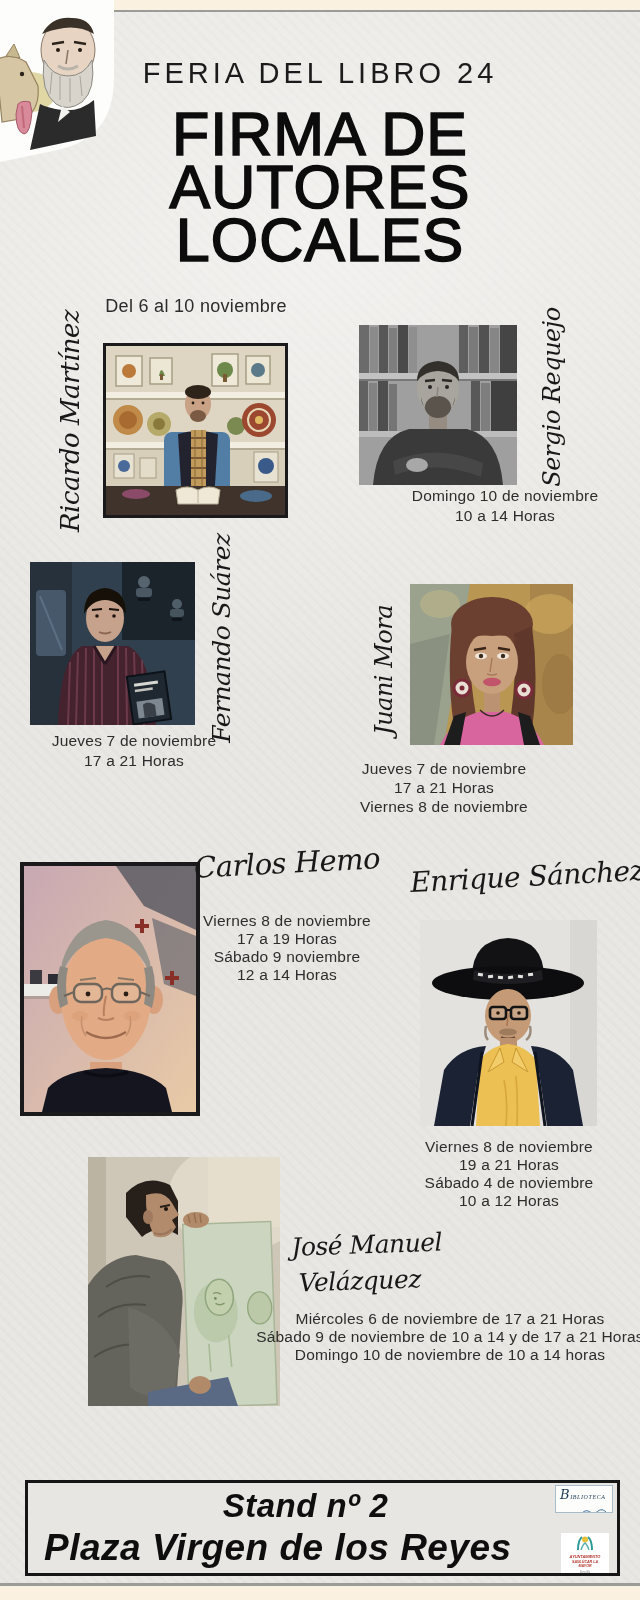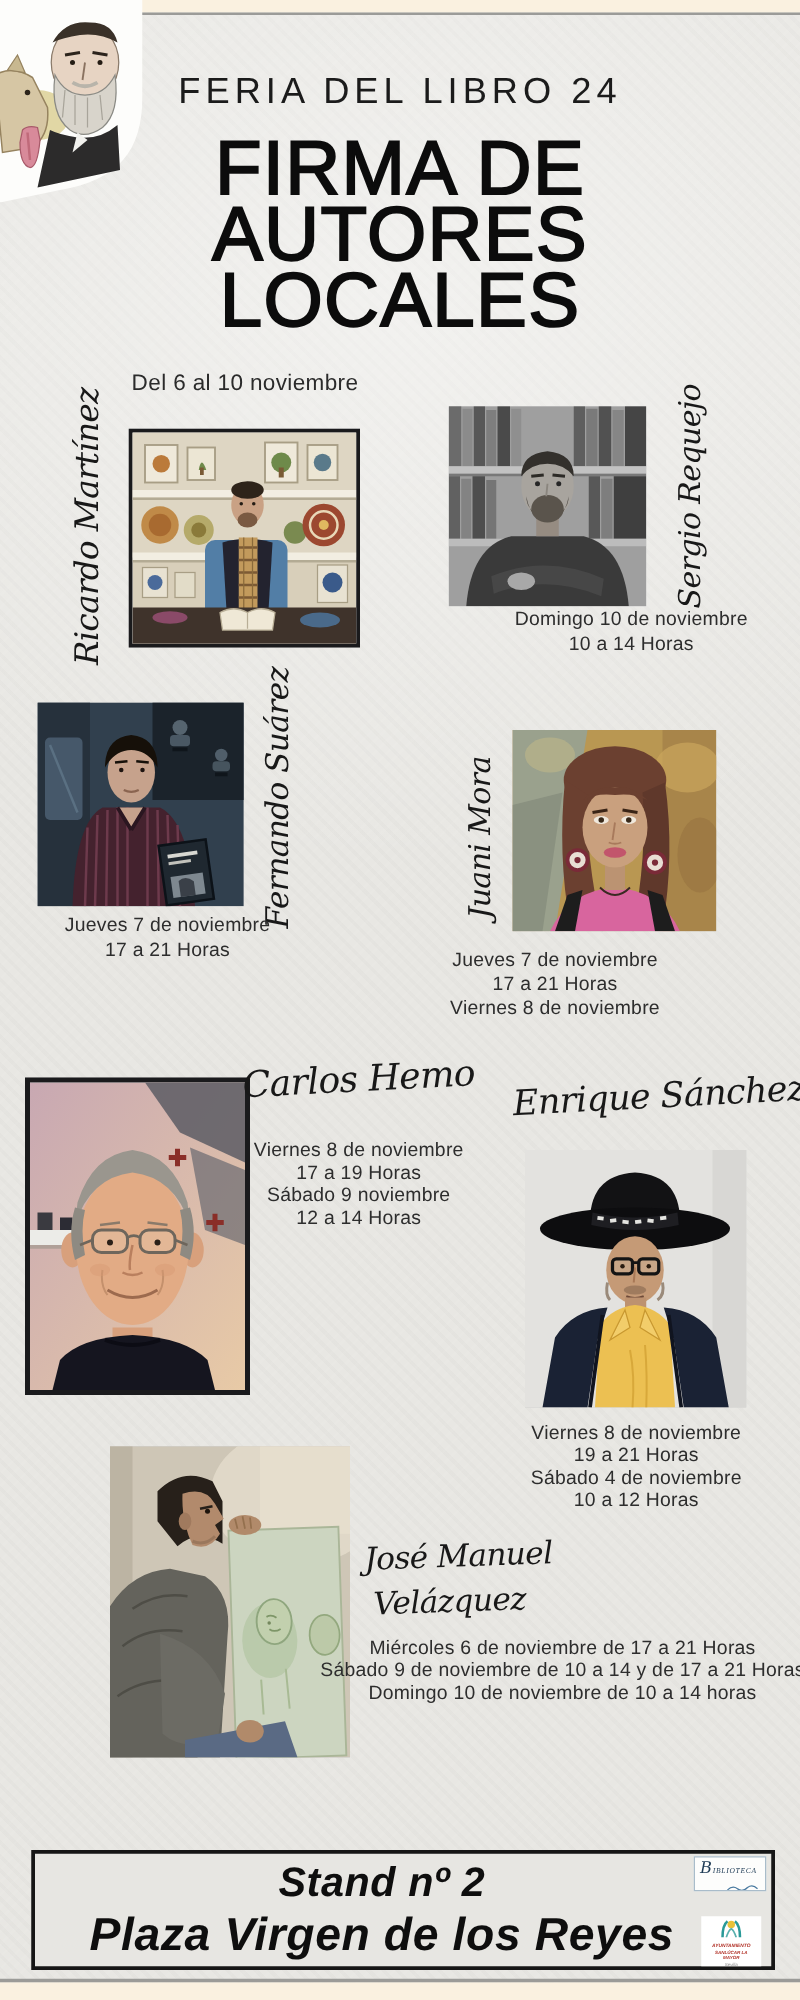--- a/index.html
+++ b/index.html
@@ -32,21 +32,21 @@
   .script{font-family:"DejaVu Serif",serif;font-style:italic;color:#181818;letter-spacing:-.5px;}
   .vname{position:absolute;width:210px;height:40px;line-height:40px;text-align:center;
     transform:rotate(-90deg);white-space:nowrap;}
   .hname{position:absolute;text-align:center;white-space:nowrap;}
   .sched{position:absolute;text-align:center;font-size:15.5px;line-height:19px;
     color:#2d2d2d;font-weight:500;letter-spacing:.2px;}
   .footer-box{position:absolute;left:25px;top:1480px;width:595px;height:96px;
     border:3px solid #161616;background:#e7e6e2;box-sizing:border-box;font-style:italic;}
   .stand-line{position:absolute;left:0;top:4px;width:555px;text-align:center;
     font-size:33px;font-weight:700;color:#0e0e0e;letter-spacing:.5px;}
-  .plaza-line{position:absolute;left:0;top:44px;width:555px;text-align:center;
+  .plaza-line{position:absolute;left:16px;top:44px;width:555px;
     font-size:37px;font-weight:700;color:#0e0e0e;letter-spacing:.5px;}
   .lib-logo{position:absolute;right:4px;top:2px;width:58px;height:28px;background:#fdfdfc;
     border:1px solid #a9bcca;box-sizing:border-box;overflow:hidden;}
   .lib-word{font-size:6px;letter-spacing:.6px;color:#1d3a55;margin:1px 0 0 4px;
     font-family:"Liberation Serif",serif;}
   .lib-word::first-letter{font-family:"DejaVu Serif",serif;font-style:italic;font-size:13px;}
   .council-logo{position:absolute;right:8px;top:50px;width:48px;height:40px;background:#ffffff;
     text-align:center;overflow:hidden;}
   .council-logo .t1{font-size:5px;font-weight:700;color:#b23228;transform:scale(.78);line-height:5px;}
   .council-logo .t2{font-size:5px;font-weight:700;color:#b23228;transform:scale(.72);line-height:5px;}

